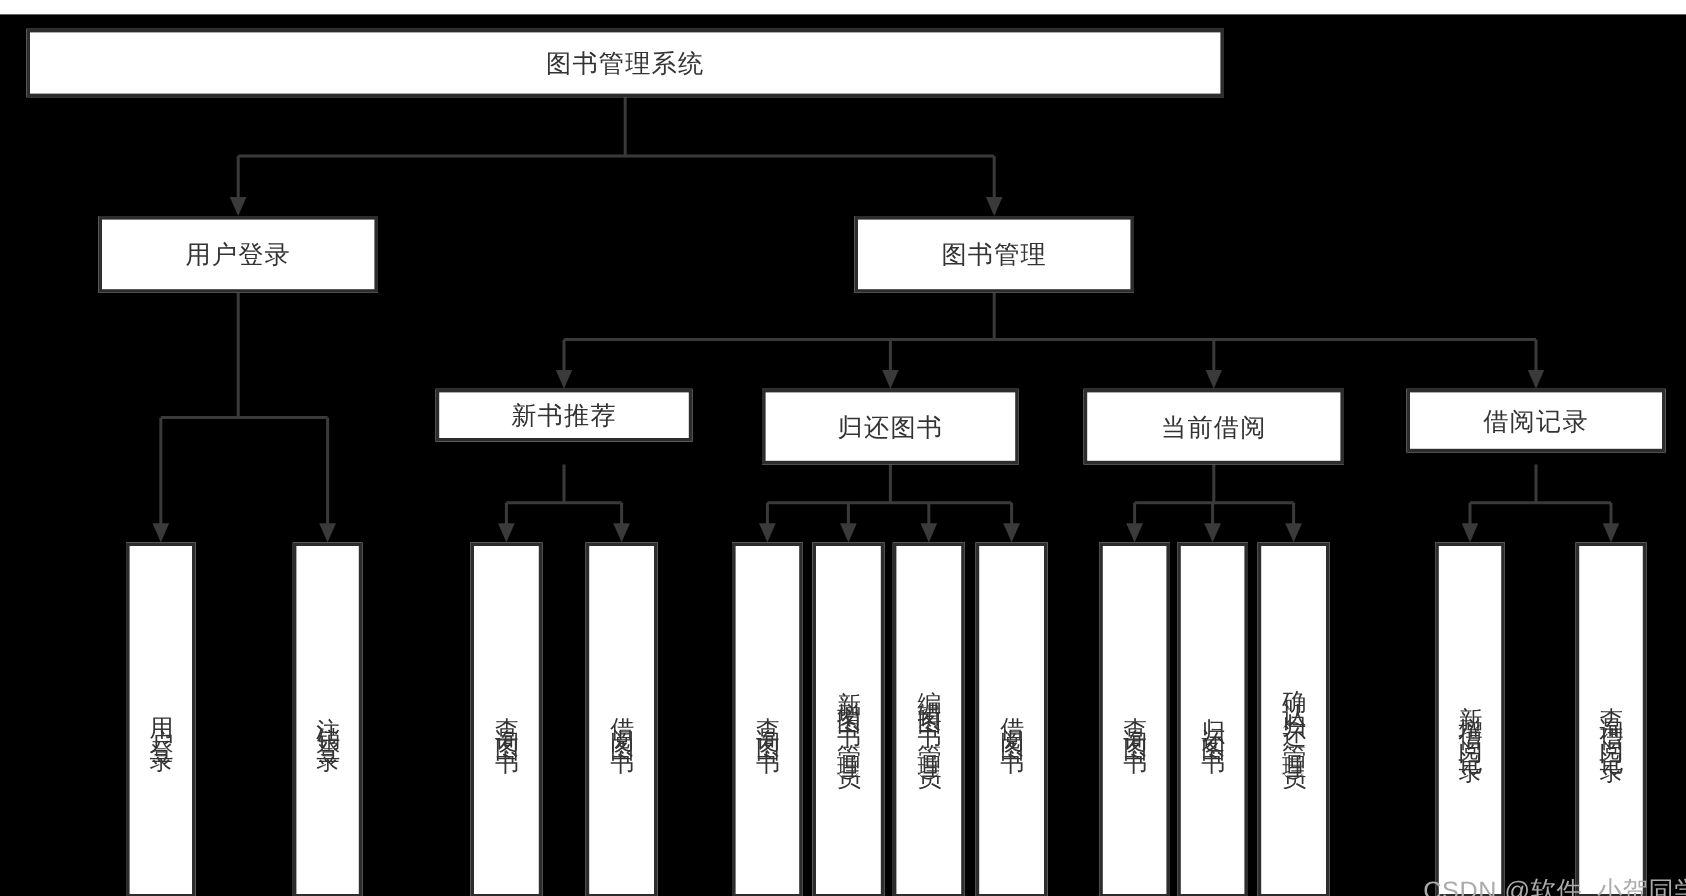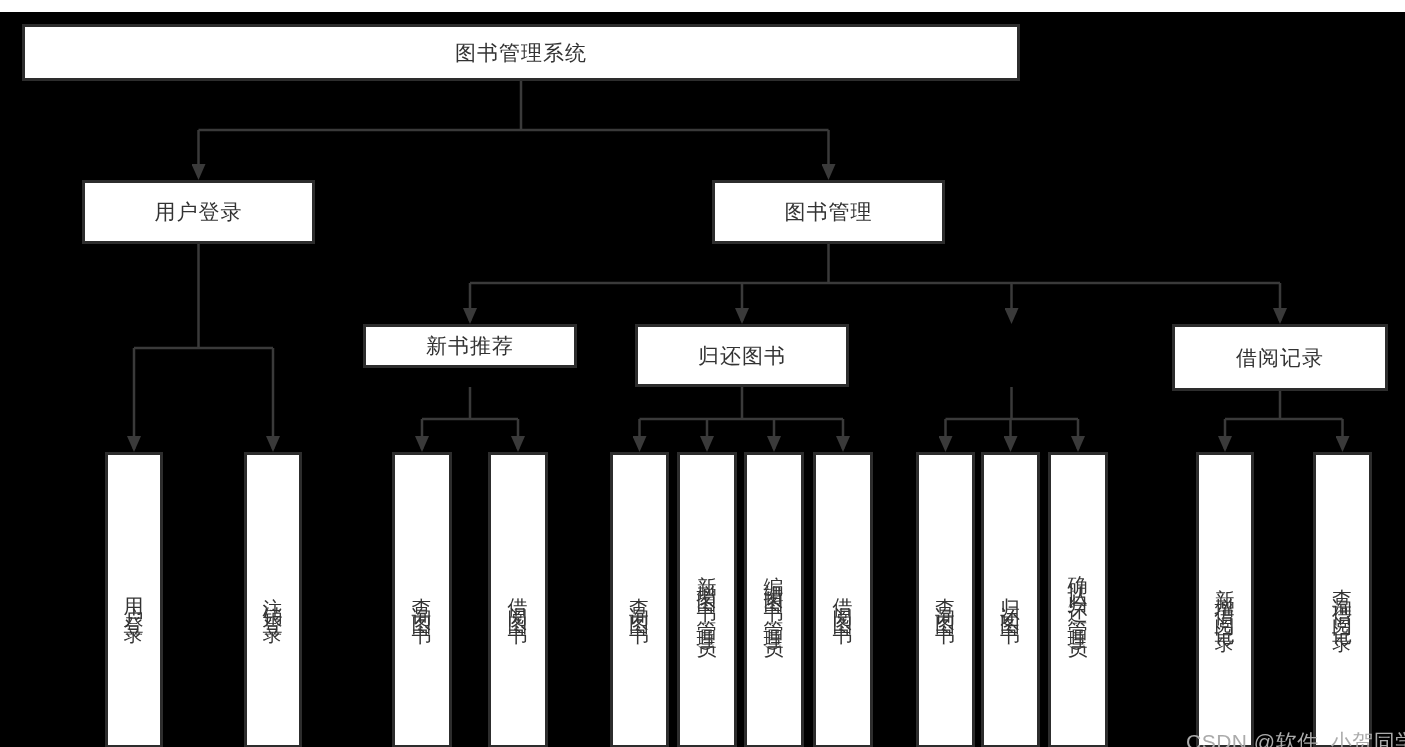--- a/index.html
+++ b/index.html
@@ -41,21 +41,21 @@
     font-size: 20px;
     letter-spacing: 9px;
     line-height: 1;
   }
   .root-box    { left: 22px;  top: 12px;  width: 998px; height: 57px; }
   .lv2-user    { left: 82px;  top: 168px; width: 233px; height: 64px; }
   .lv2-book    { left: 712px; top: 168px; width: 233px; height: 64px; text-align: center; }
   .lv3-newrec  { left: 363px; top: 312px; width: 214px; height: 44px; }
   .lv3-borrow  { left: 635px; top: 312px; width: 214px; height: 63px; }
   .lv3-current { left: 903px; top: 312px; width: 217px; height: 63px; }
-  .lv3-records { left: 1172px; top: 312px; width: 216px; height: 67px; }
+  .lv3-records { left: 1172px; top: 312px; width: 216px; height: 53px; }
   .leaf        { top: 440px; height: 296px; }
   .leaf-1  { left: 105px;  width: 58px; }
   .leaf-2  { left: 244px;  width: 58px; }
   .leaf-3  { left: 392px;  width: 60px; }
   .leaf-4  { left: 488px;  width: 60px; }
   .leaf-5  { left: 610px;  width: 59px; }
   .leaf-6  { left: 677px;  width: 60px; }
   .leaf-7  { left: 744px;  width: 60px; }
   .leaf-8  { left: 813px;  width: 60px; }
   .leaf-9  { left: 916px;  width: 59px; }
@@ -124,20 +124,21 @@
     <line class="cline" x1="1342.5" y1="407" x2="1342.5" y2="437" marker-end="url(#arrow)"></line>
   </svg>
 
   <div class="node root-box hlabel">图书管理系统</div>
 
   <div class="node lv2-user hlabel">用户登录</div>
   <div class="node lv2-book hlabel">图书管理</div>
 
   <div class="node lv3-newrec hlabel">新书推荐</div>
   <div class="node lv3-borrow hlabel">归还图书</div>
+  <div class="node lv3-current hlabel">当前借阅</div>
   <div class="node lv3-records hlabel">借阅记录</div>
 
   <div class="node leaf leaf-1">用户登录</div>
   <div class="node leaf leaf-2">注销登录</div>
   <div class="node leaf leaf-3">查询图书</div>
   <div class="node leaf leaf-4">借阅图书</div>
   <div class="node leaf leaf-5">查询图书</div>
   <div class="node leaf leaf-6">新增图书（管理员）</div>
   <div class="node leaf leaf-7">编辑图书（管理员）</div>
   <div class="node leaf leaf-8">借阅图书</div>

